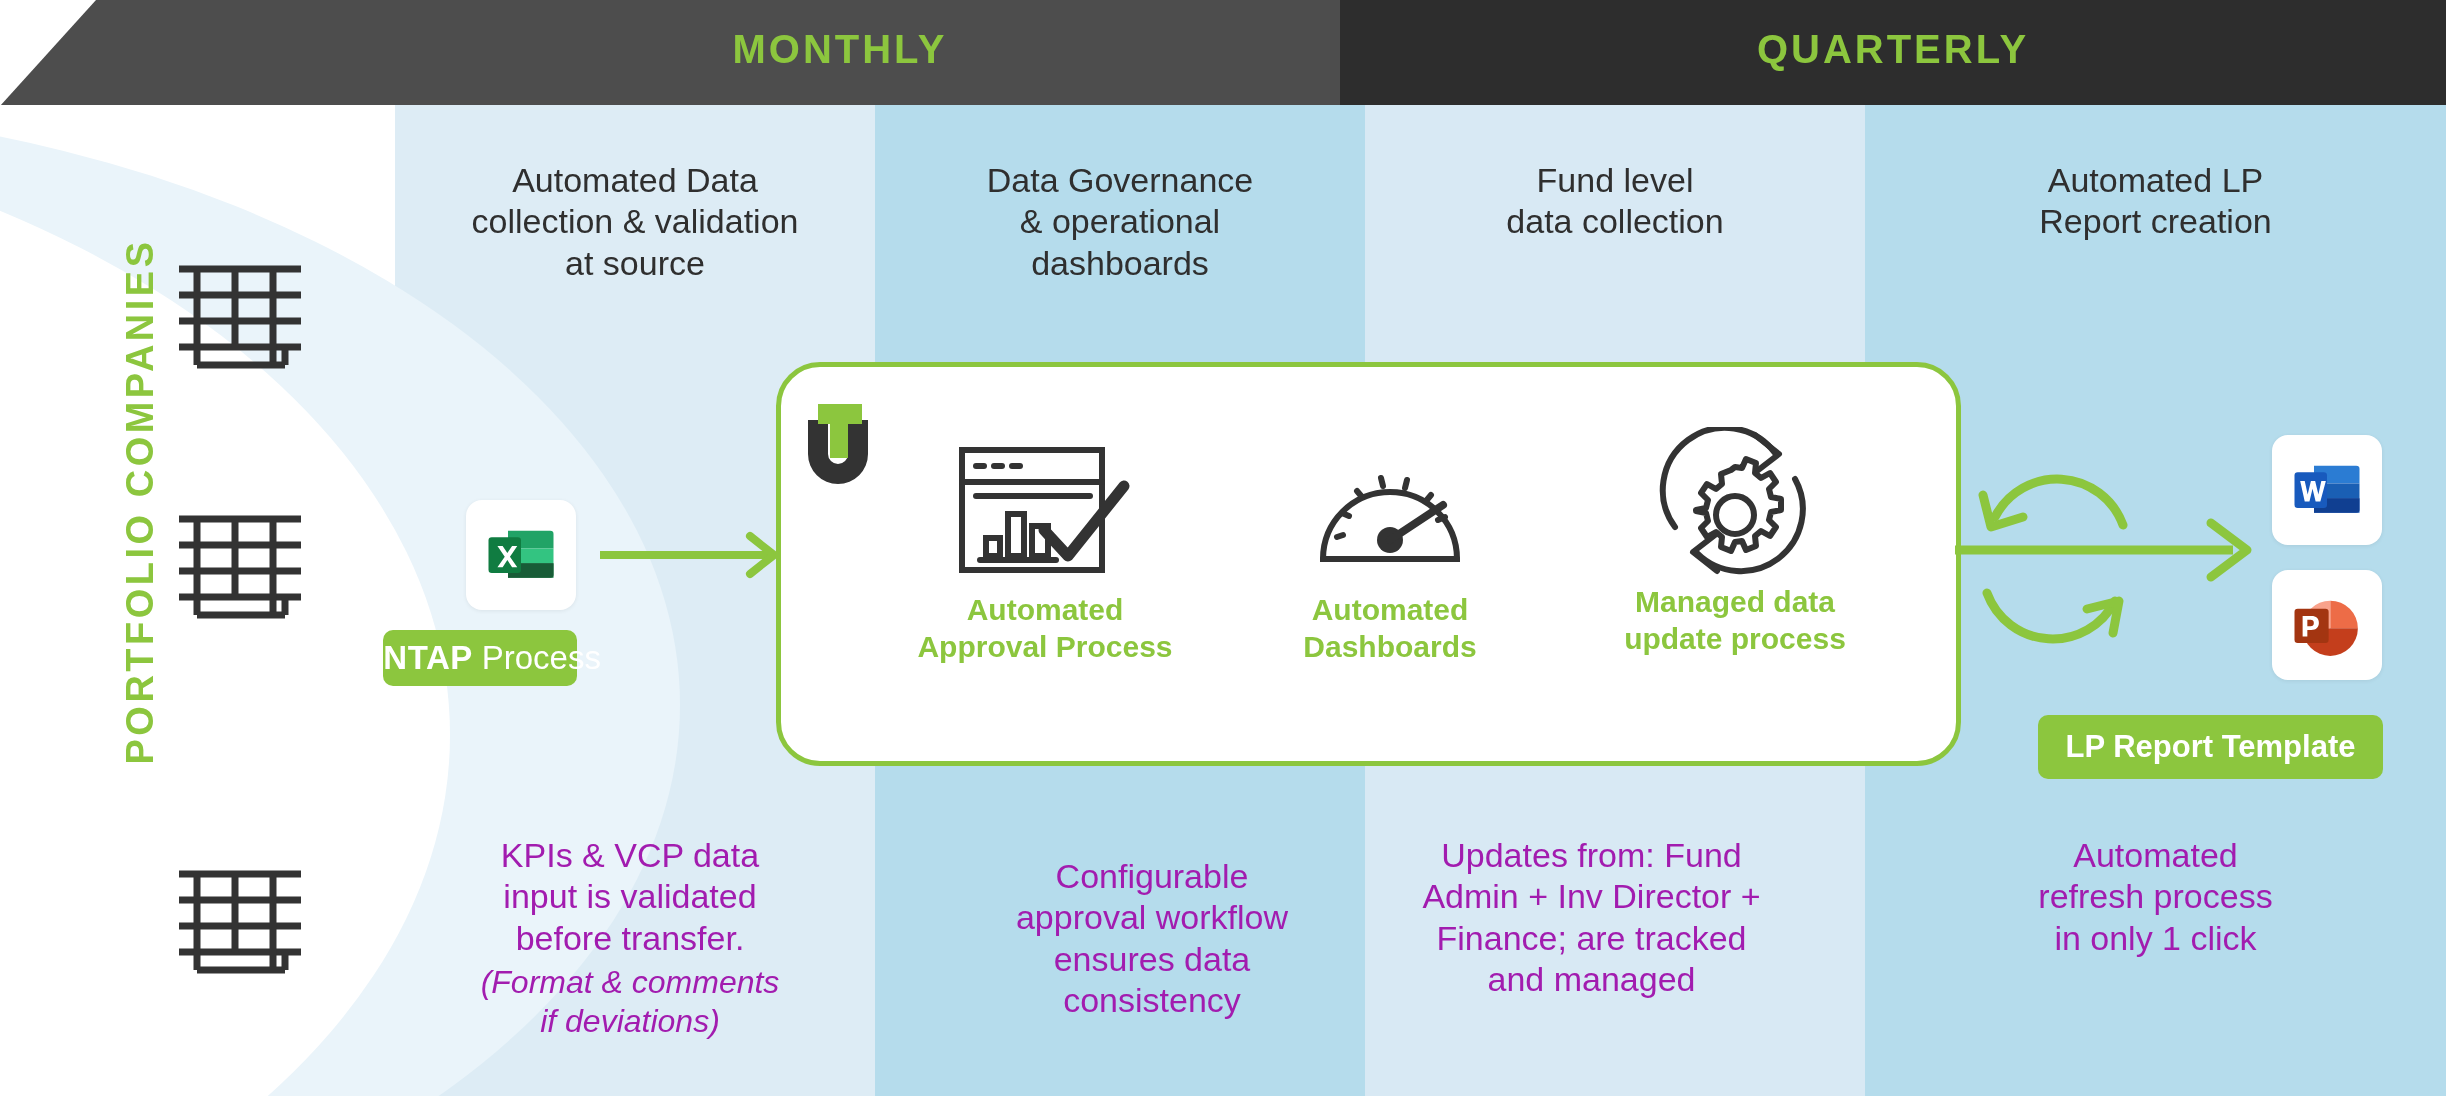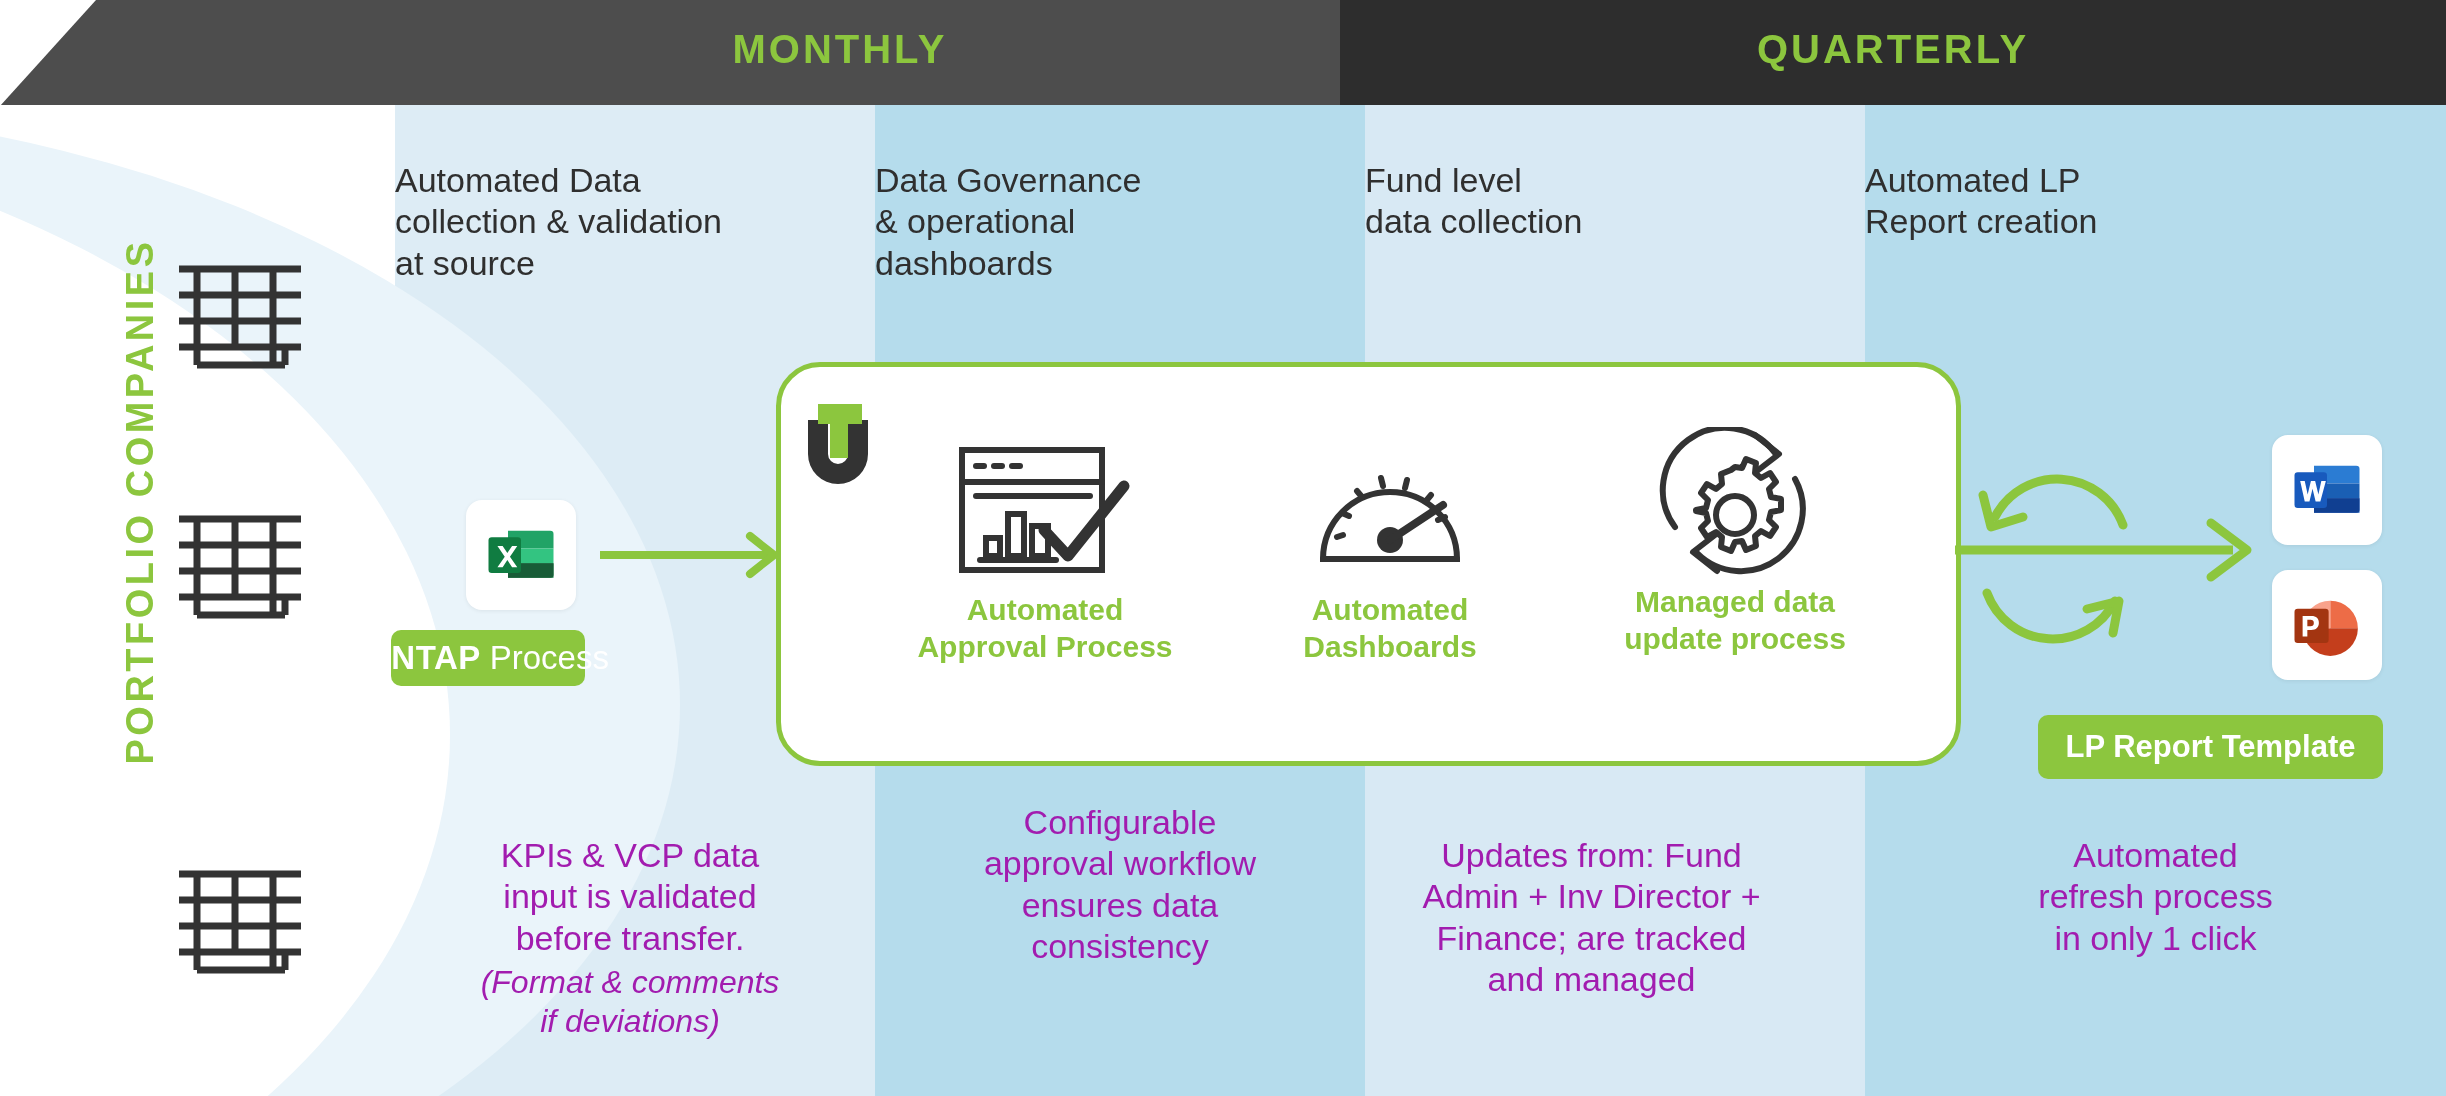--- a/index.html
+++ b/index.html
@@ -123,36 +123,37 @@
 
   
   .sheet-icon { position: absolute; }
 
   
   .col-title {
     position: absolute;
     font-size: 34px;
     line-height: 1.22;
     color: #2f2f2f;
+    text-align: center;
   }
   .col-title.t1 { left: 395px;  top: 160px; width: 480px; }
   .col-title.t2 { left: 875px;  top: 160px; width: 490px; }
   .col-title.t3 { left: 1365px; top: 160px; width: 500px; }
   .col-title.t4 { left: 1865px; top: 160px; width: 581px; }
 
   
   .col-foot {
     position: absolute;
     font-size: 34px;
     line-height: 1.22;
     color: #a21caf;
     text-align: center;
   }
   .col-foot.f1 { left: 390px;  top: 835px; width: 480px; }
-  .col-foot.f2 { left: 875px;  top: 802px; width: 490px; }
+  .col-foot.f2 { left: 875px;  top: 856px; width: 490px; padding-left: 32px; }
   .col-foot.f3 { left: 1365px; top: 835px; width: 453px; }
   .col-foot.f4 { left: 1865px; top: 835px; width: 581px; }
   .foot-sub {
     display: block;
     font-size: 32px;
     line-height: 1.2;
     margin-top: 4px;
     font-style: italic;
   }
 
@@ -175,21 +176,21 @@
     position: absolute;
     background: #8cc63e;
     border-radius: 10px;
     color: #ffffff;
     font-size: 33px;
     display: flex;
     align-items: center;
     justify-content: center;
     white-space: nowrap;
   }
-  .badge-untap { left: 391px; top: 630px; width: 194px; height: 56px; }
+  .badge-untap { left: 383px; top: 630px; width: 194px; height: 56px; }
   .badge-untap .b-strong { font-weight: bold; letter-spacing: 0.5px; }
   .badge-untap .b-light { font-weight: normal; margin-left: 9px; }
   .badge-lp {
     left: 2038px; top: 715px; width: 345px; height: 64px;
     font-weight: bold; font-size: 31px;
   }
 
   
   .card {
     position: absolute;

